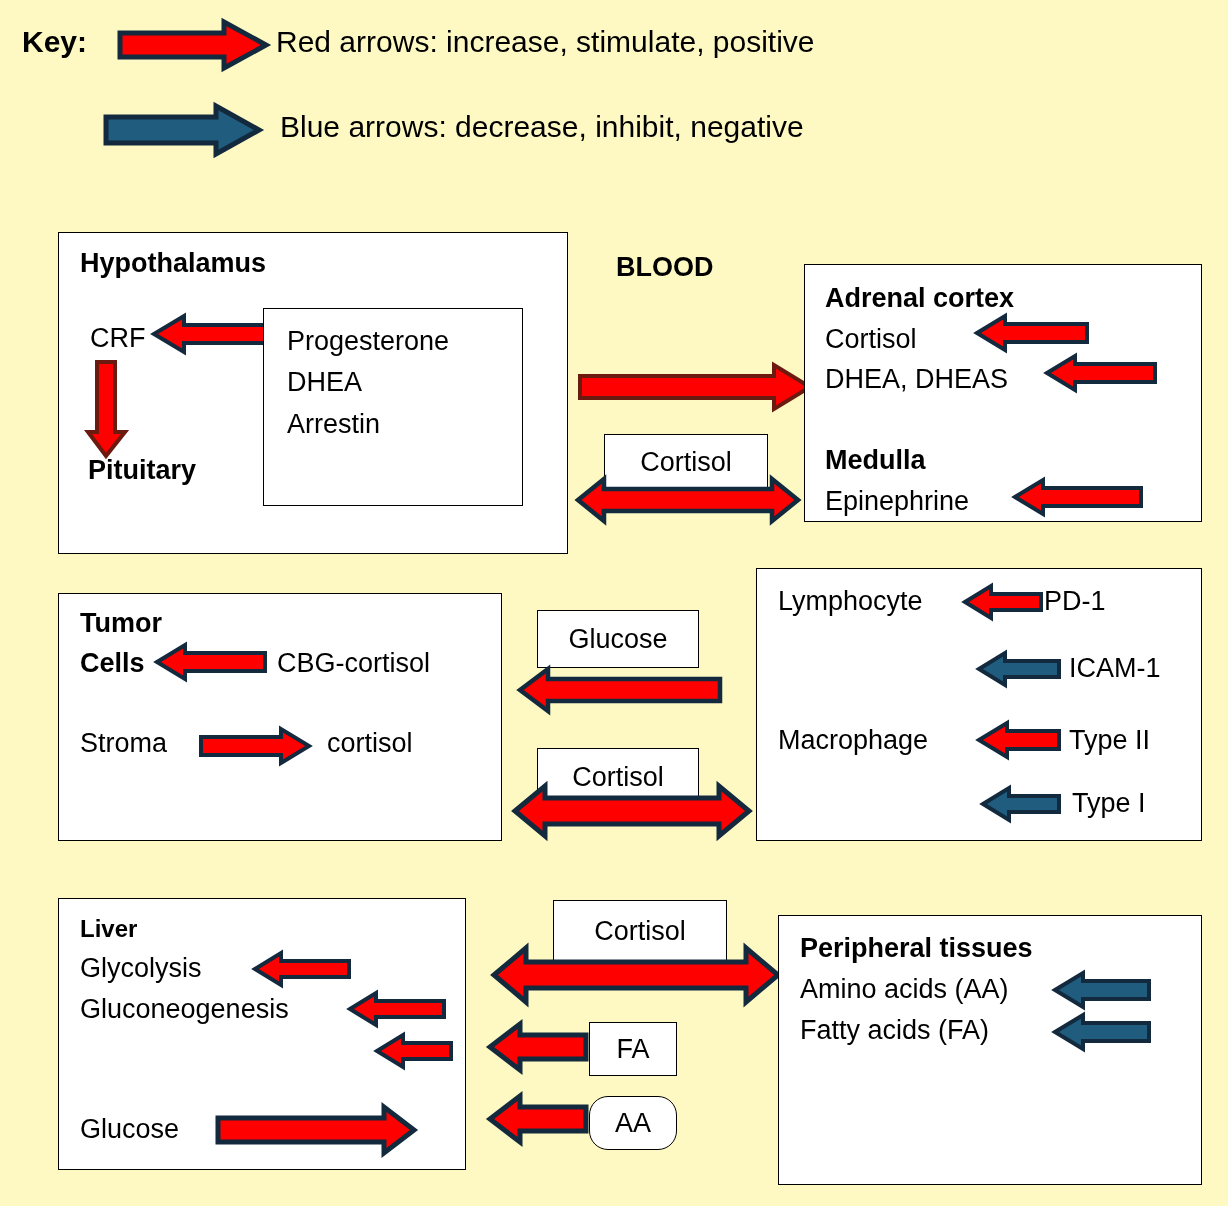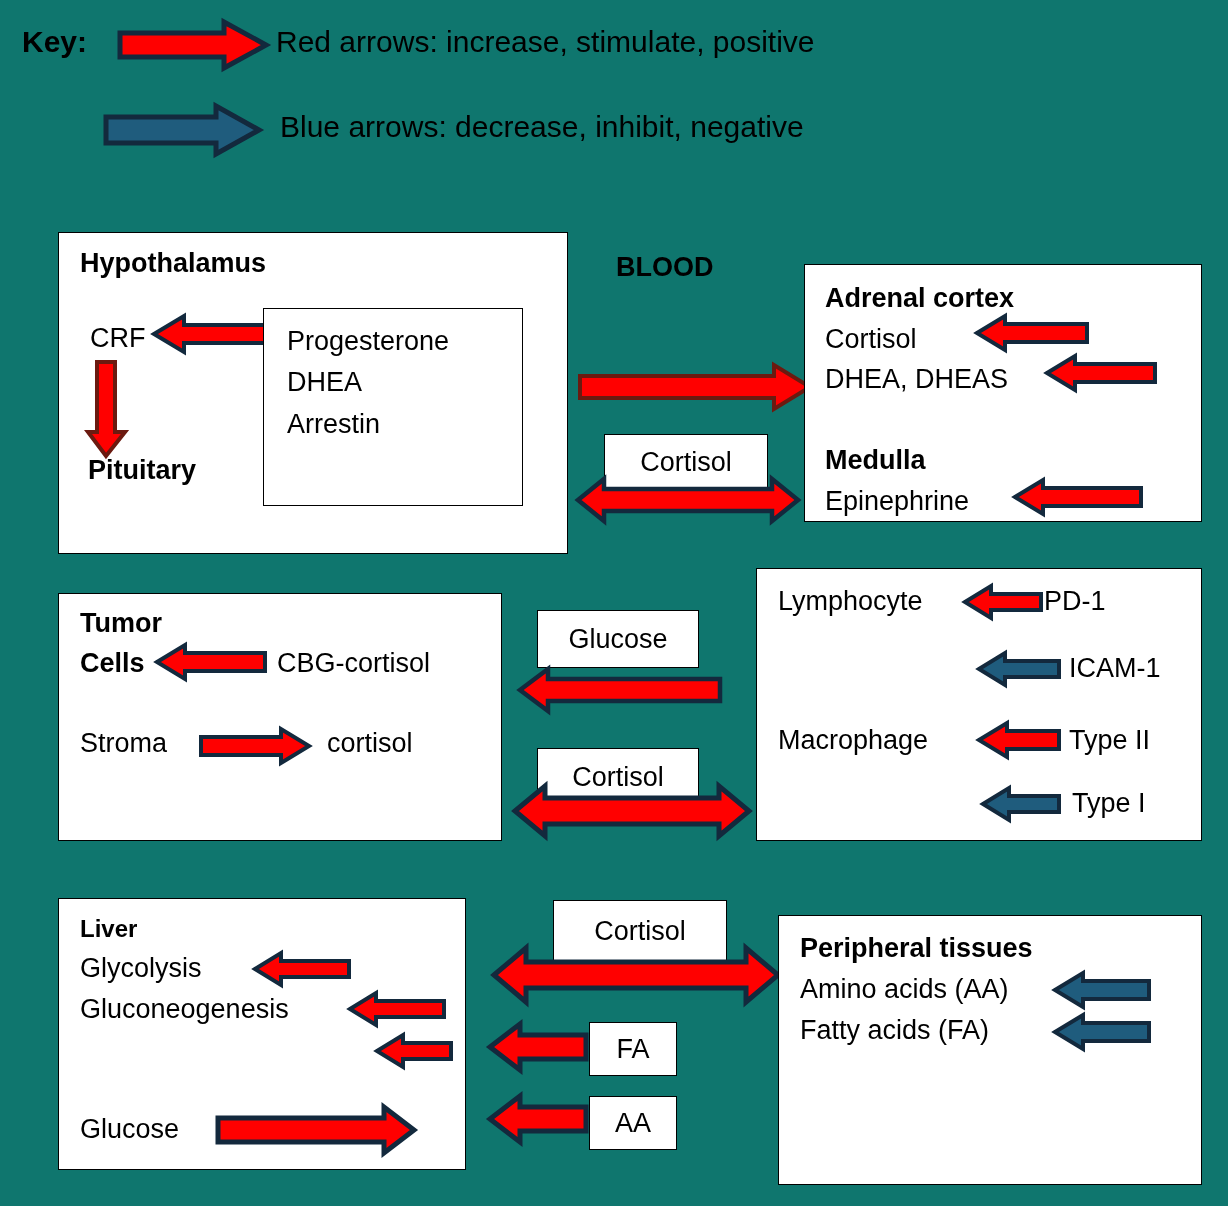--- a/index.html
+++ b/index.html
@@ -4,21 +4,21 @@
 <style>
   html, body {
     margin: 0;
     padding: 0;
     background: #ffffff;
   }
   #canvas {
     position: relative;
     width: 1228px;
     height: 1206px;
-    background: #0f766e;
+    background: #fef9c3;
     font-family: "Liberation Sans", sans-serif;
     color: #000000;
     overflow: hidden;
   }
 
   
   .txt {
     position: absolute;
     white-space: nowrap;
     line-height: 1;
@@ -263,21 +263,21 @@
 
   <div class="labelbox" style="left:589px; top:1022px; width:88px; height:54px;">
     <span style="font-size:27px;">FA</span>
   </div>
   <div class="arrow" style="left:488px; top:1021px;">
     <svg width="100" height="52" viewBox="0 0 100 52">
       <polygon points="2,26 32,3 32,14 98,14 98,38 32,38 32,49" fill="#FF0000" stroke="#13293D" stroke-width="5" stroke-linejoin="miter"></polygon>
     </svg>
   </div>
 
-  <div class="labelbox" style="left:589px; top:1096px; width:88px; height:54px;">
+  <div class="labelbox" style="left:589px; top:1096px; width:88px; height:54px;border-radius:19px;">
     <span style="font-size:27px;">AA</span>
   </div>
   <div class="arrow" style="left:488px; top:1093px;">
     <svg width="100" height="52" viewBox="0 0 100 52">
       <polygon points="2,26 32,3 32,14 98,14 98,38 32,38 32,49" fill="#FF0000" stroke="#13293D" stroke-width="5" stroke-linejoin="miter"></polygon>
     </svg>
   </div>
 
   <div class="panel" style="left:778px; top:915px; width:424px; height:270px;"></div>
 

